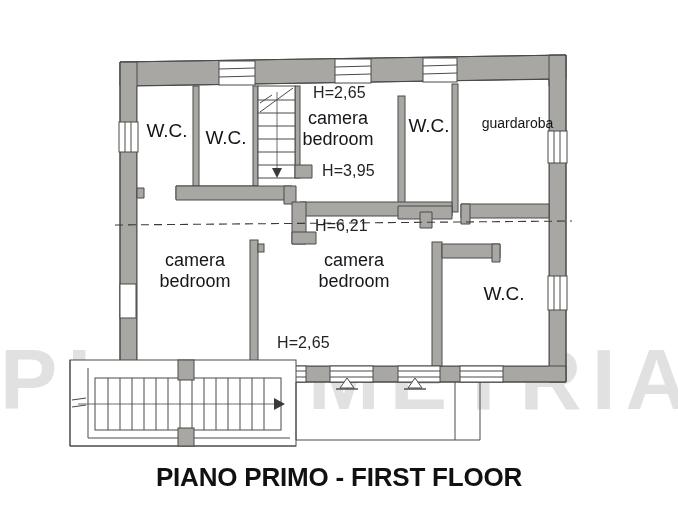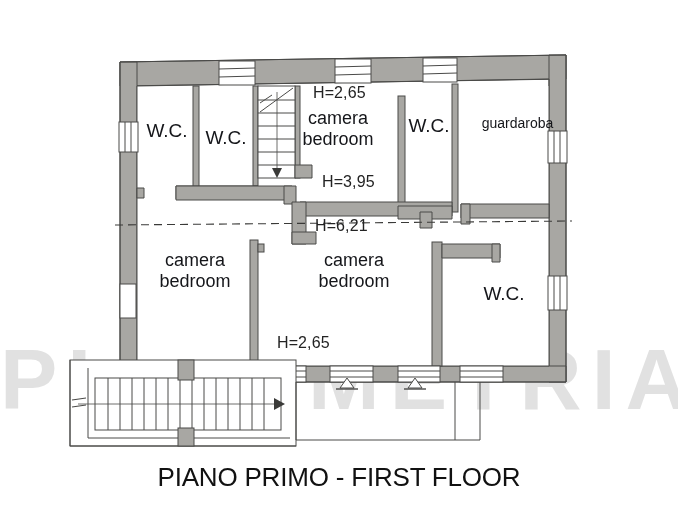--- a/index.html
+++ b/index.html
@@ -28,21 +28,21 @@
     height: 532px;
   }
   .plan-title {
     position: absolute;
     left: 0;
     top: 462px;
     width: 678px;
     text-align: center;
     font-family: "Liberation Sans", sans-serif;
     font-size: 26px;
-    font-weight: normal;
+    font-weight: bold;
     color: #111111;
     letter-spacing: -0.2px;
     white-space: nowrap;
   }
   .room-label {
     position: absolute;
     font-family: "Liberation Sans", sans-serif;
     color: #15161a;
     text-align: center;
     white-space: nowrap;
@@ -326,21 +326,21 @@
     <span class="l1">camera</span>
     <span class="l2">bedroom</span>
   </div>
 
   <div class="room-label" style="left:474px; top:283px; width:60px; font-size:19px;">
     <span class="l1">W.C.</span>
   </div>
 
   <div class="dim-label" style="left:313px; top:84px;">H=2,65</div>
 
-  <div class="dim-label" style="left:322px; top:173px;">H=3,95</div>
+  <div class="dim-label" style="left:322px; top:162px;">H=3,95</div>
 
   <div class="dim-label" style="left:315px; top:217px;">H=6,21</div>
 
   <div class="dim-label" style="left:277px; top:334px;">H=2,65</div>
 
   <div class="plan-title">PIANO PRIMO - FIRST FLOOR</div>
 
 </div>
 
 </body></html>

